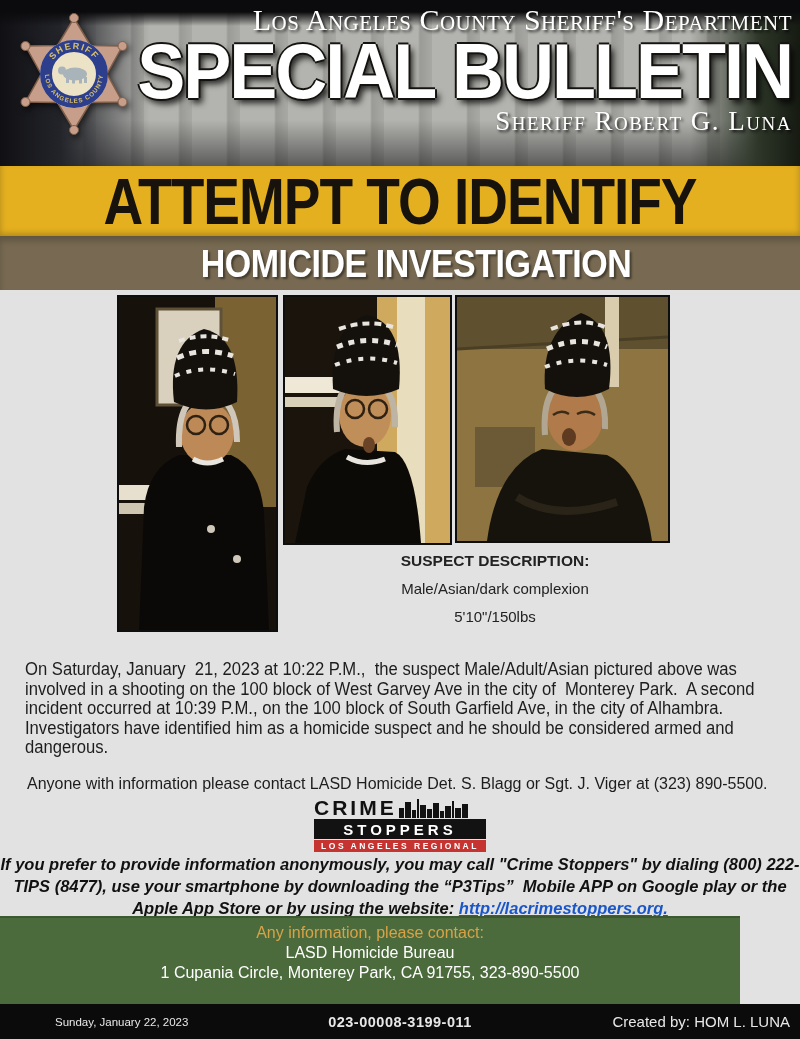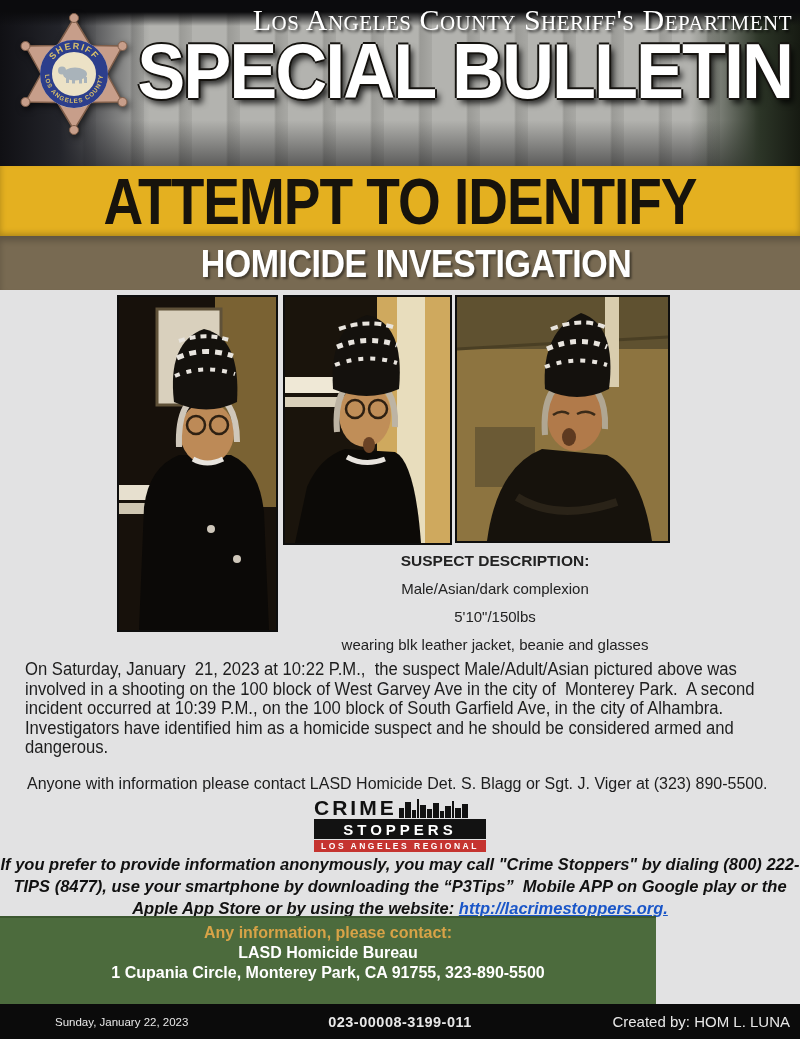--- a/index.html
+++ b/index.html
@@ -53,22 +53,22 @@
   .cs-bar{height:20px;background:#121212;color:#fff;font-weight:bold;font-size:15px;letter-spacing:4px;
           display:flex;align-items:center;justify-content:center;margin-top:1px;}
   .cs-red{height:12px;background:var(--red,#C53430);color:#fff;font-weight:bold;font-size:8.5px;letter-spacing:2.5px;
           display:flex;align-items:center;justify-content:center;margin-top:1px;}
   
   .anon{position:absolute;left:0;top:853px;width:800px;text-align:center;color:#111;
         font-weight:bold;font-style:italic;}
   .anon .aline{font-size:16.5px;line-height:22px;white-space:pre;}
   .anon a{color:var(--link_blue,#1A56C8);text-decoration:underline;}
   
-  .greenbox{position:absolute;left:0;top:916px;width:656px;height:88px;background:var(--green,#4C6B3D);
-            text-align:center;color:#fff;font-weight:bold;border-top:2px solid #3c5830;box-sizing:border-box;}
+  .greenbox{position:absolute;left:0;top:916px;width:740px;height:88px;background:var(--green,#4C6B3D);
+            text-align:center;color:#fff;font-weight:normal;border-top:2px solid #3c5830;box-sizing:border-box;}
   .gl{font-size:16px;line-height:20px;}
   .gl:first-child{margin-top:5px;}
   .gold{color:var(--gold_text,#D8A347);}
   
   .blackbar{position:absolute;left:0;top:1004px;width:800px;height:35px;background:#0b0b0b;color:#e8e8e8;
             display:flex;align-items:center;}
   .bb-date{position:absolute;left:55px;font-size:11.5px;font-weight:normal;}
   .bb-case{position:absolute;left:0;width:800px;text-align:center;font-size:14.5px;font-weight:bold;letter-spacing:.5px;}
   .bb-created{position:absolute;right:10px;font-size:15px;}
 </style>
@@ -104,20 +104,21 @@
         <circle cx="50" cy="58.5" r="4"></circle>
         <rect x="54" y="65" width="3" height="6"></rect>
         <rect x="60" y="66" width="3" height="5.5"></rect>
         <rect x="67" y="66" width="3" height="5.5"></rect>
         <rect x="72" y="65" width="3" height="6"></rect>
       </g>
     </svg>
     <div class="hdr-text">
       <div class="hdr-dept">Los Angeles County Sheriff's Department</div>
       <div class="hdr-title">SPECIAL BULLETIN</div>
+      <div class="hdr-sheriff">Sheriff Robert G. Luna</div>
     </div>
   </header>
 
   <div class="band band-yellow">
     <span class="band-txt">ATTEMPT TO IDENTIFY</span>
   </div>
   <div class="band band-olive">
     <span class="band-txt">HOMICIDE INVESTIGATION</span>
   </div>
 
@@ -179,21 +180,20 @@
       <ellipse cx="112" cy="140" rx="7" ry="9" fill="#5e3a20"></ellipse>
       <path d="M96 118 Q104 112 112 117 M120 117 Q130 112 138 118" stroke="#3a2a18" stroke-width="2.5" fill="none"></path>
       <path d="M60 200 Q100 225 160 205" stroke="#2a2318" stroke-width="8" fill="none"></path>
     </svg>
   </div>
 
   <div class="desc">
     <div class="desc-h">SUSPECT DESCRIPTION:</div>
     <div class="desc-l">Male/Asian/dark complexion</div>
     <div class="desc-l">5'10"/150lbs</div>
-    <div class="desc-l">wearing blk leather jacket, beanie and glasses</div>
   </div>
 
   <div class="par1">
     <div class="line">On Saturday, January  21, 2023 at 10:22 P.M.,  the suspect Male/Adult/Asian pictured above was</div>
     <div class="line">involved in a shooting on the 100 block of West Garvey Ave in the city of  Monterey Park.  A second</div>
     <div class="line">incident occurred at 10:39 P.M., on the 100 block of South Garfield Ave, in the city of Alhambra.</div>
     <div class="line">Investigators have identified him as a homicide suspect and he should be considered armed and</div>
     <div class="line">dangerous.</div>
   </div>
 

